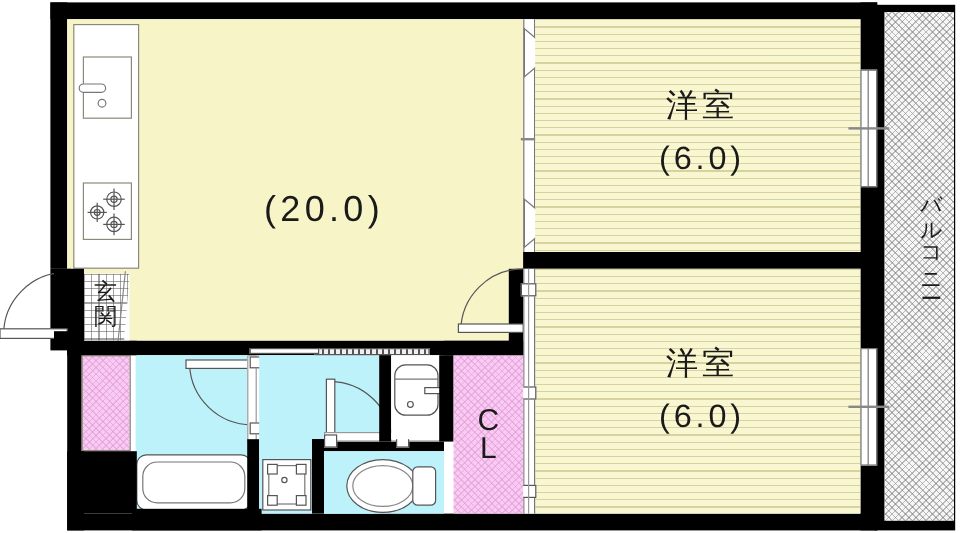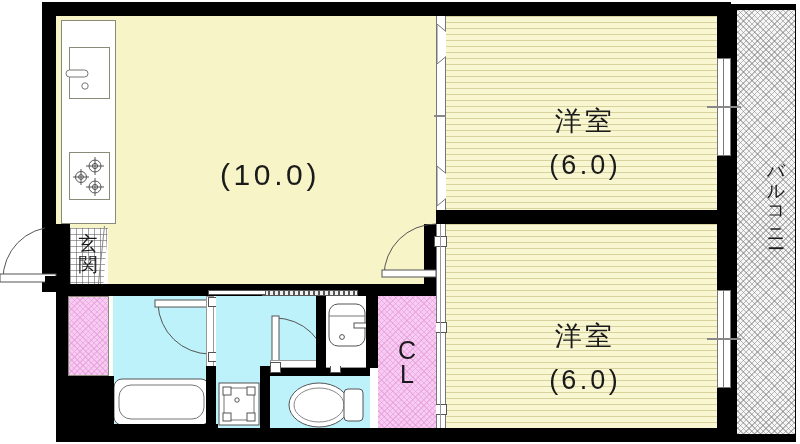--- a/index.html
+++ b/index.html
@@ -56,21 +56,21 @@
 
   
   .label {
     color: #1a1a1a;
     text-align: center;
     white-space: nowrap;
     line-height: 1.12;
     letter-spacing: 0.06em;
   }
   .label-ldk { font-size: 30px; font-weight: 400; letter-spacing: 0.12em; }
-  .label-room { font-size: 27px; font-weight: 400; letter-spacing: 0.12em; margin-top: 33px; }
+  .label-room { font-size: 27px; font-weight: 400; letter-spacing: 0.12em; }
   .label-cl { font-size: 25px; line-height: 1.0; letter-spacing: 0; }
   .vert {
     writing-mode: vertical-rl;
     text-orientation: upright;
     letter-spacing: 0.10em;
     font-size: 18px;
   }
   .genkan-text {
     font-size: 19px;
     line-height: 1.05;
@@ -98,21 +98,21 @@
 
   <div class="abs wall" style="left:42px; top:2px; width:14px; height:222px;"></div>
 
   <div class="abs wall" style="left:56px; top:428px; width:675px; height:14px;"></div>
 
   <div class="abs wall" style="left:717px; top:2px; width:14px; height:440px;"></div>
 
   <div class="abs wall" style="left:56px; top:284px; width:14px; height:158px;"></div>
 
   <div class="abs fill-ldk" style="left:56px; top:16px; width:380px; height:268px;"></div>
-  <div class="abs label label-ldk" style="left:190px; top:158px; width:160px;">(10.0)</div>
+  <div class="abs label label-ldk" style="left:190px; top:158px; width:160px;">(20.0)</div>
 
   <div class="abs fill-white ol" style="left:61px; top:20px; width:55px; height:204px;"></div>
 
   <div class="abs" style="left:69px; top:47px; width:41px; height:52px;">
     <svg width="41" height="52" viewBox="0 0 41 52">
       <rect x="0.5" y="0.5" width="40" height="51" fill="#ffffff" stroke="#8a8a78" stroke-width="1"></rect>
       <rect x="-3" y="23" width="22" height="7" rx="3.5" fill="#ffffff" stroke="#777" stroke-width="1"></rect>
       <circle cx="16" cy="39" r="3.2" fill="#ffffff" stroke="#777" stroke-width="1"></circle>
     </svg>
   </div>

